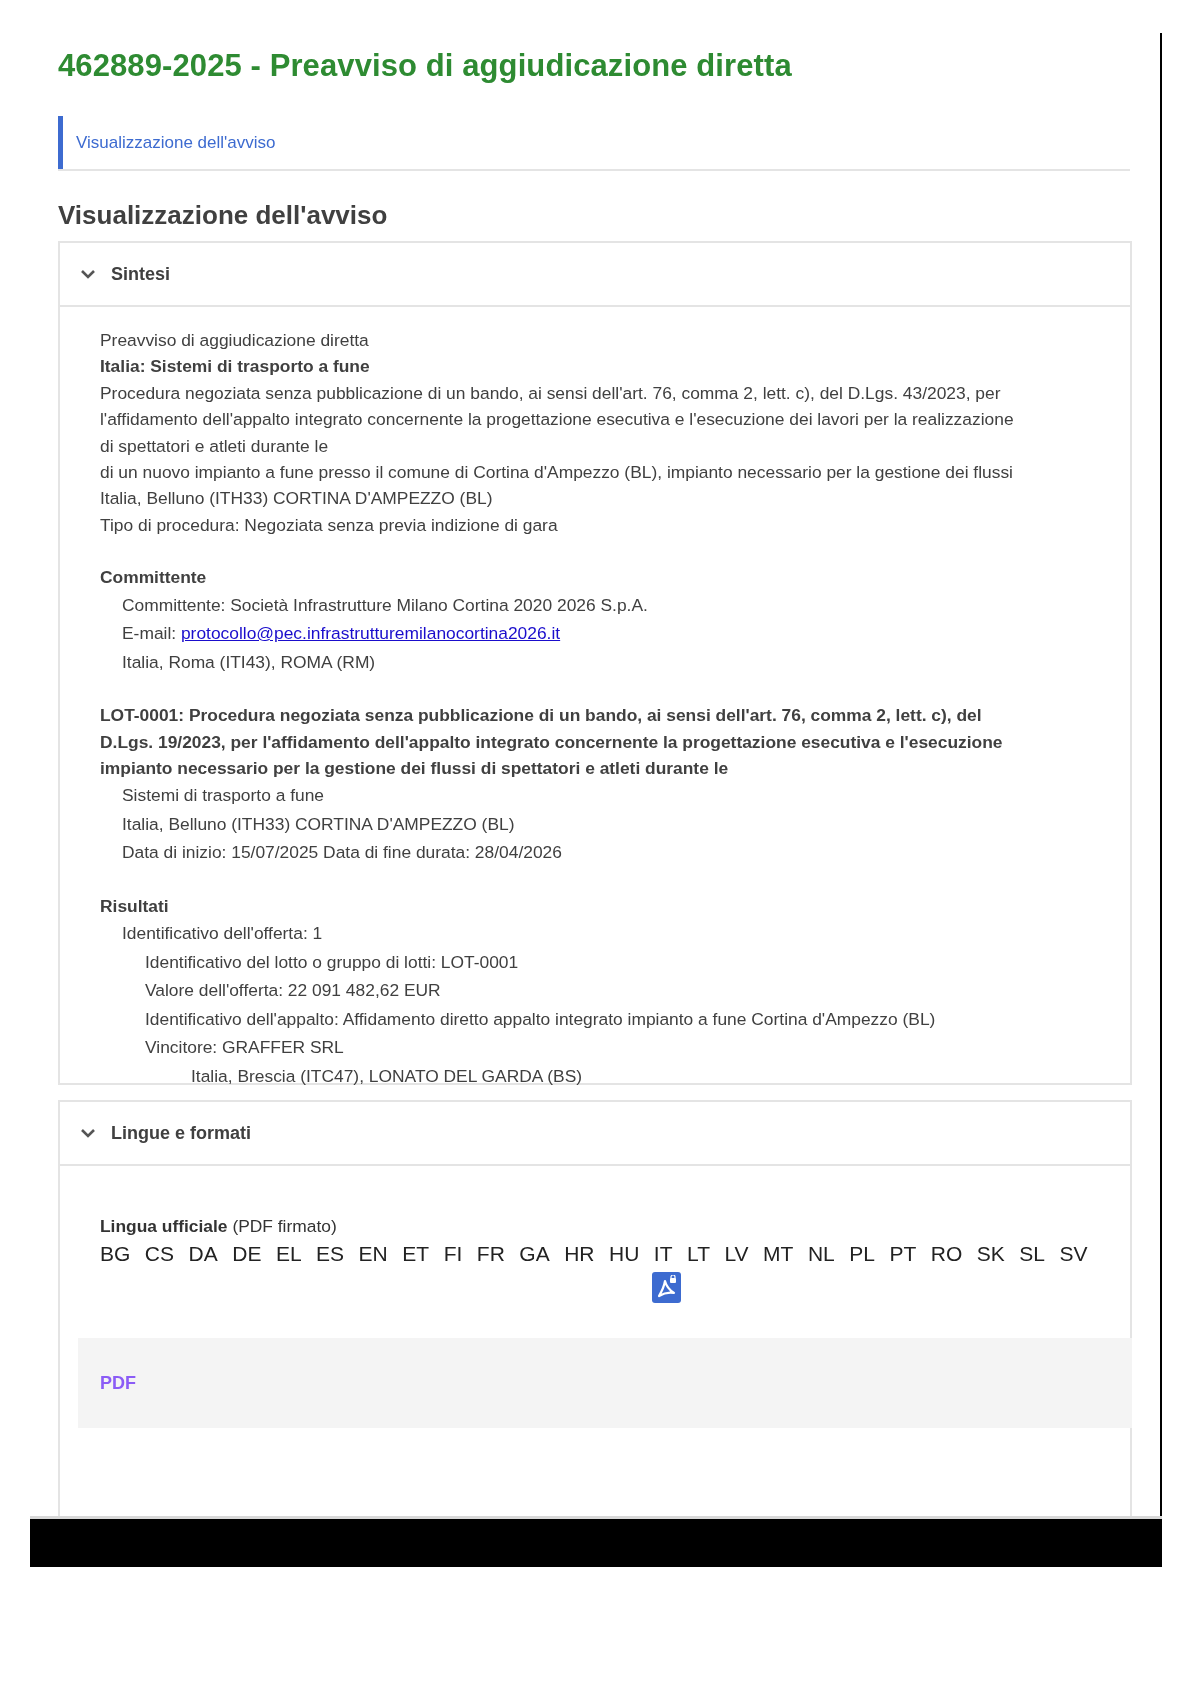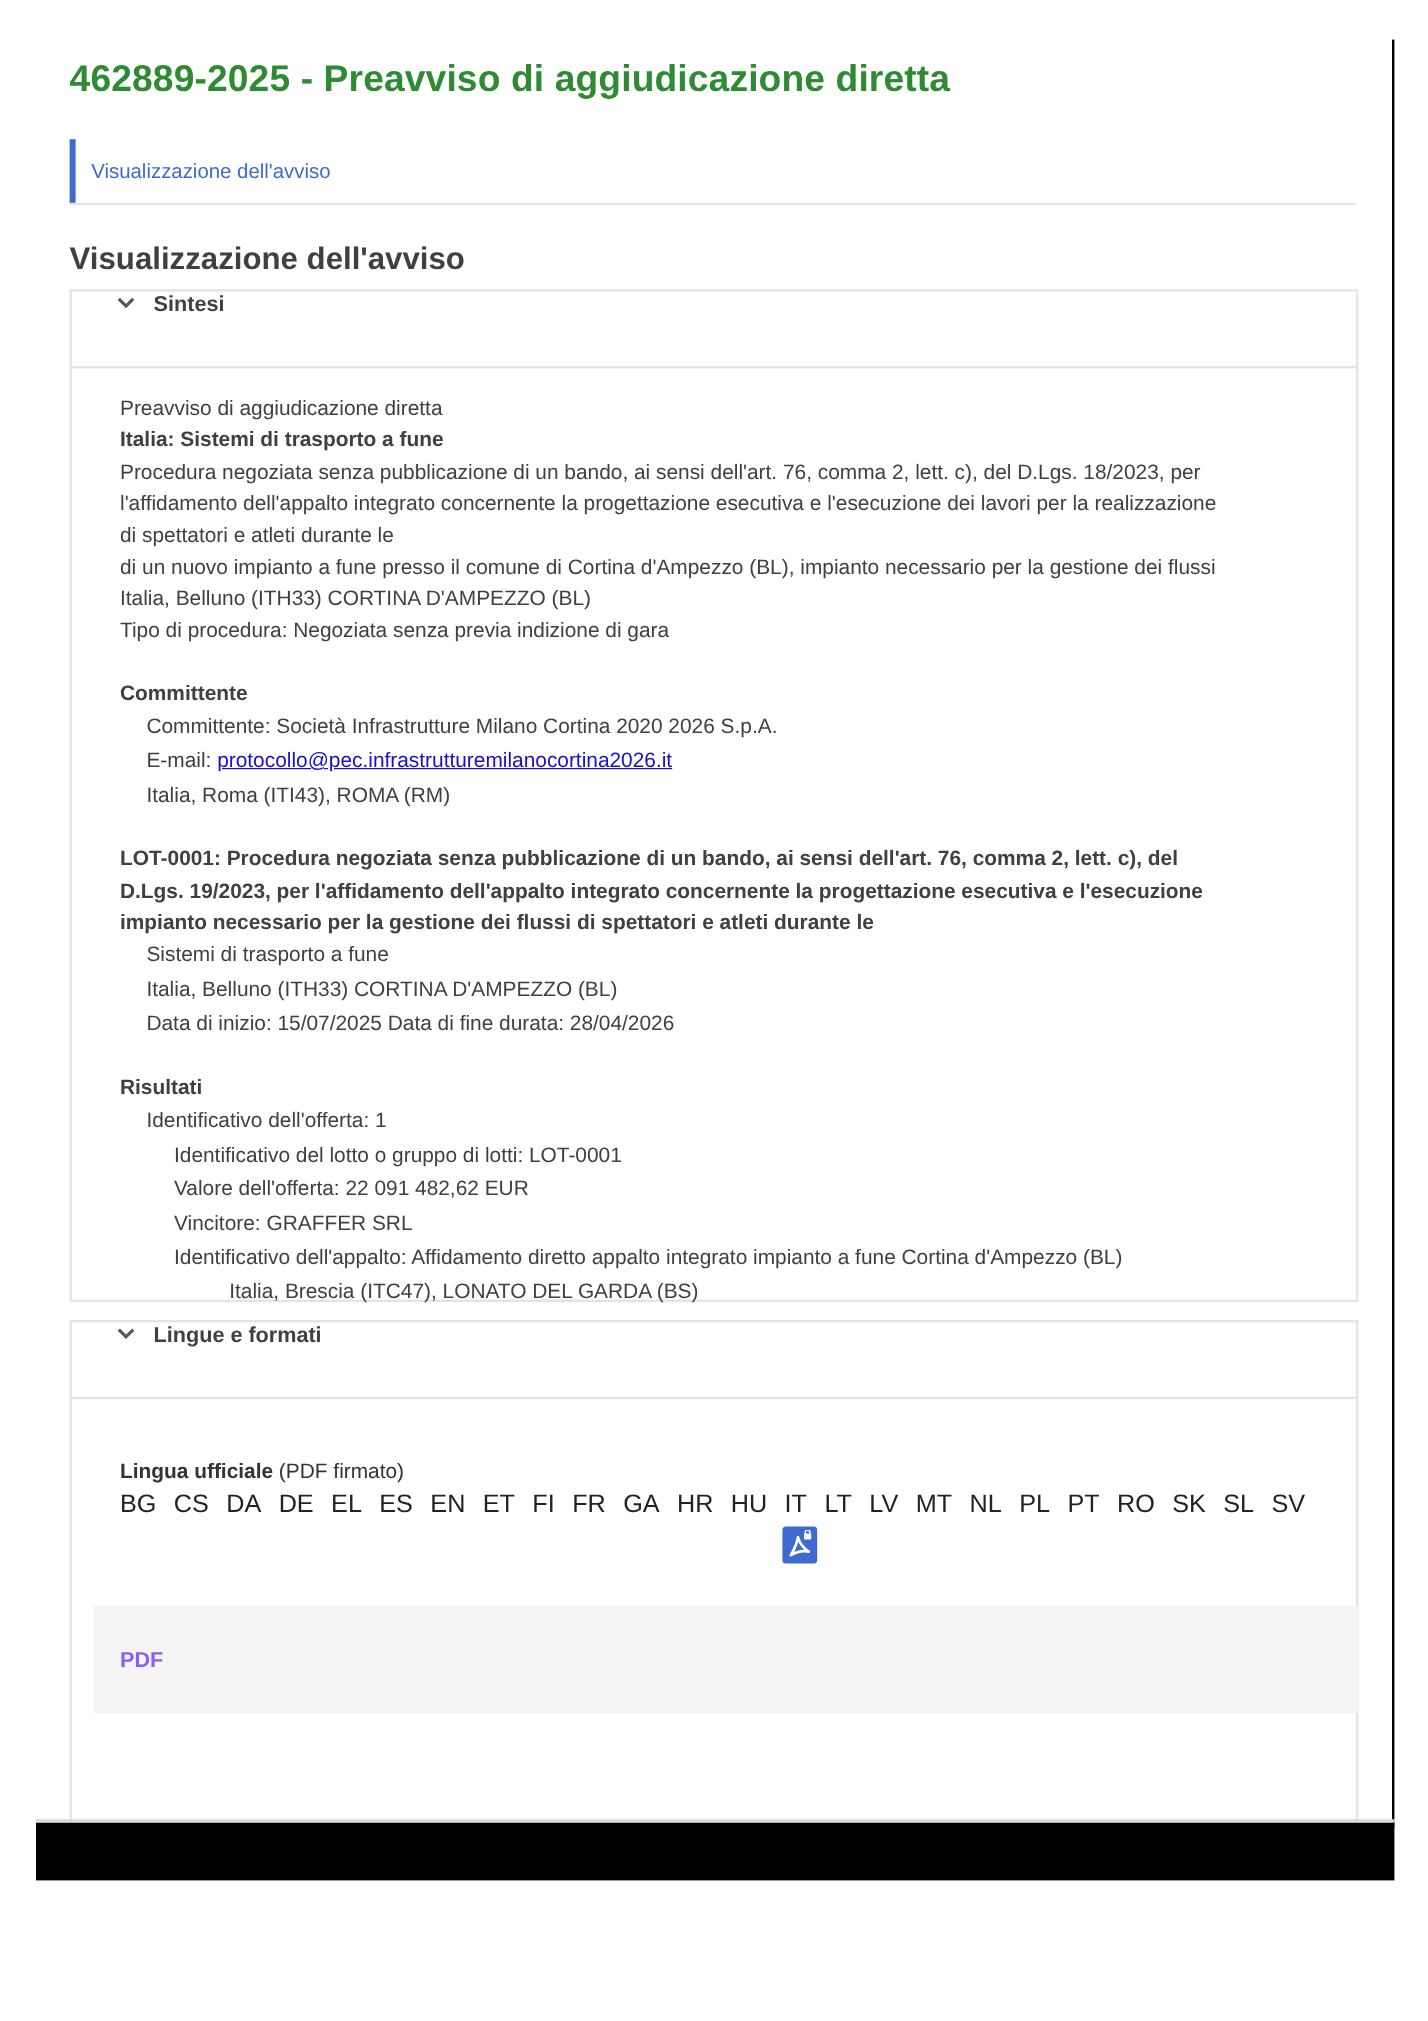--- a/index.html
+++ b/index.html
@@ -27,21 +27,21 @@
     font-size: 17px; color: #3d6bd0; cursor: pointer; text-decoration: none;
   }
   .section-title {
     position: absolute; left: 58px; top: 200px; margin: 0;
     font-size: 26px; font-weight: bold; color: #404040;
   }
   .panel {
     position: absolute; left: 58px; width: 1070px; border: 2px solid #e4e4e4; background: #fff;
   }
   .panel-header {
-    height: 62px; display: flex; align-items: flex-start; padding-left: 36px;
+    height: 62px; display: flex; align-items: center; padding-left: 19px;
     border-bottom: 2px solid #e4e4e4; cursor: pointer;
   }
   .chev { width: 18px; height: 18px; margin-right: 14px; display: inline-flex; align-items: center; justify-content: center; }
   .panel-title { font-size: 18px; font-weight: bold; color: #404040; }
   .panel-body { padding: 20px 40px 20px 40px; font-size: 17.4px; line-height: 26.4px; color: #404040; }
   .b { font-weight: bold; }
   .ind1 { padding-left: 22px; line-height: 28.5px; }
   .ind2 { padding-left: 45px; line-height: 28.5px; }
   .ind3 { padding-left: 91px; line-height: 28.5px; }
   .gap { height: 26px; }
@@ -79,21 +79,21 @@
       <span class="chev">
         <svg width="16" height="10" viewBox="0 0 16 10">
             <path d="M2 2 L8 8 L14 2" fill="none" stroke="#555" stroke-width="2.6"></path>
           </svg>
       </span>
       <span class="panel-title">Sintesi</span>
     </div>
     <div class="panel-body">
       <div>Preavviso di aggiudicazione diretta</div>
       <div class="b">Italia: Sistemi di trasporto a fune</div>
-      <div>Procedura negoziata senza pubblicazione di un bando, ai sensi dell'art. 76, comma 2, lett. c), del D.Lgs. 18/2023, per</div>
+      <div>Procedura negoziata senza pubblicazione di un bando, ai sensi dell'art. 76, comma 2, lett. c), del D.Lgs. 43/2023, per</div>
       <div>l'affidamento dell'appalto integrato concernente la progettazione esecutiva e l'esecuzione dei lavori per la realizzazione</div>
       <div>di spettatori e atleti durante le</div>
       <div>di un nuovo impianto a fune presso il comune di Cortina d'Ampezzo (BL), impianto necessario per la gestione dei flussi</div>
       <div>Italia, Belluno (ITH33) CORTINA D'AMPEZZO (BL)</div>
       <div>Tipo di procedura: Negoziata senza previa indizione di gara</div>
 
       <div class="gap"></div>
       <div class="b">Committente</div>
       <div class="ind1">Committente: Società Infrastrutture Milano Cortina 2020 2026 S.p.A.</div>
       <div class="ind1"><span>E-mail: </span><a class="mail">protocollo@pec.infrastrutturemilanocortina2026.it</a></div>
@@ -105,22 +105,22 @@
       <div class="b">impianto necessario per la gestione dei flussi di spettatori e atleti durante le</div>
       <div class="ind1">Sistemi di trasporto a fune</div>
       <div class="ind1">Italia, Belluno (ITH33) CORTINA D'AMPEZZO (BL)</div>
       <div class="ind1">Data di inizio: 15/07/2025 Data di fine durata: 28/04/2026</div>
 
       <div class="gap"></div>
       <div class="b">Risultati</div>
       <div class="ind1">Identificativo dell'offerta: 1</div>
       <div class="ind2">Identificativo del lotto o gruppo di lotti: LOT-0001</div>
       <div class="ind2">Valore dell'offerta: 22 091 482,62 EUR</div>
+      <div class="ind2">Identificativo dell'appalto: Affidamento diretto appalto integrato impianto a fune Cortina d'Ampezzo (BL)</div>
       <div class="ind2">Vincitore: GRAFFER SRL</div>
-      <div class="ind2">Identificativo dell'appalto: Affidamento diretto appalto integrato impianto a fune Cortina d'Ampezzo (BL)</div>
       <div class="ind3">Italia, Brescia (ITC47), LONATO DEL GARDA (BS)</div>
     </div>
   </div>
 
   <div class="panel" style="top:1100px; height:420px; border-bottom:none;">
     <div class="panel-header">
       <span class="chev">
         <svg width="16" height="10" viewBox="0 0 16 10">
             <path d="M2 2 L8 8 L14 2" fill="none" stroke="#555" stroke-width="2.6"></path>
           </svg>

